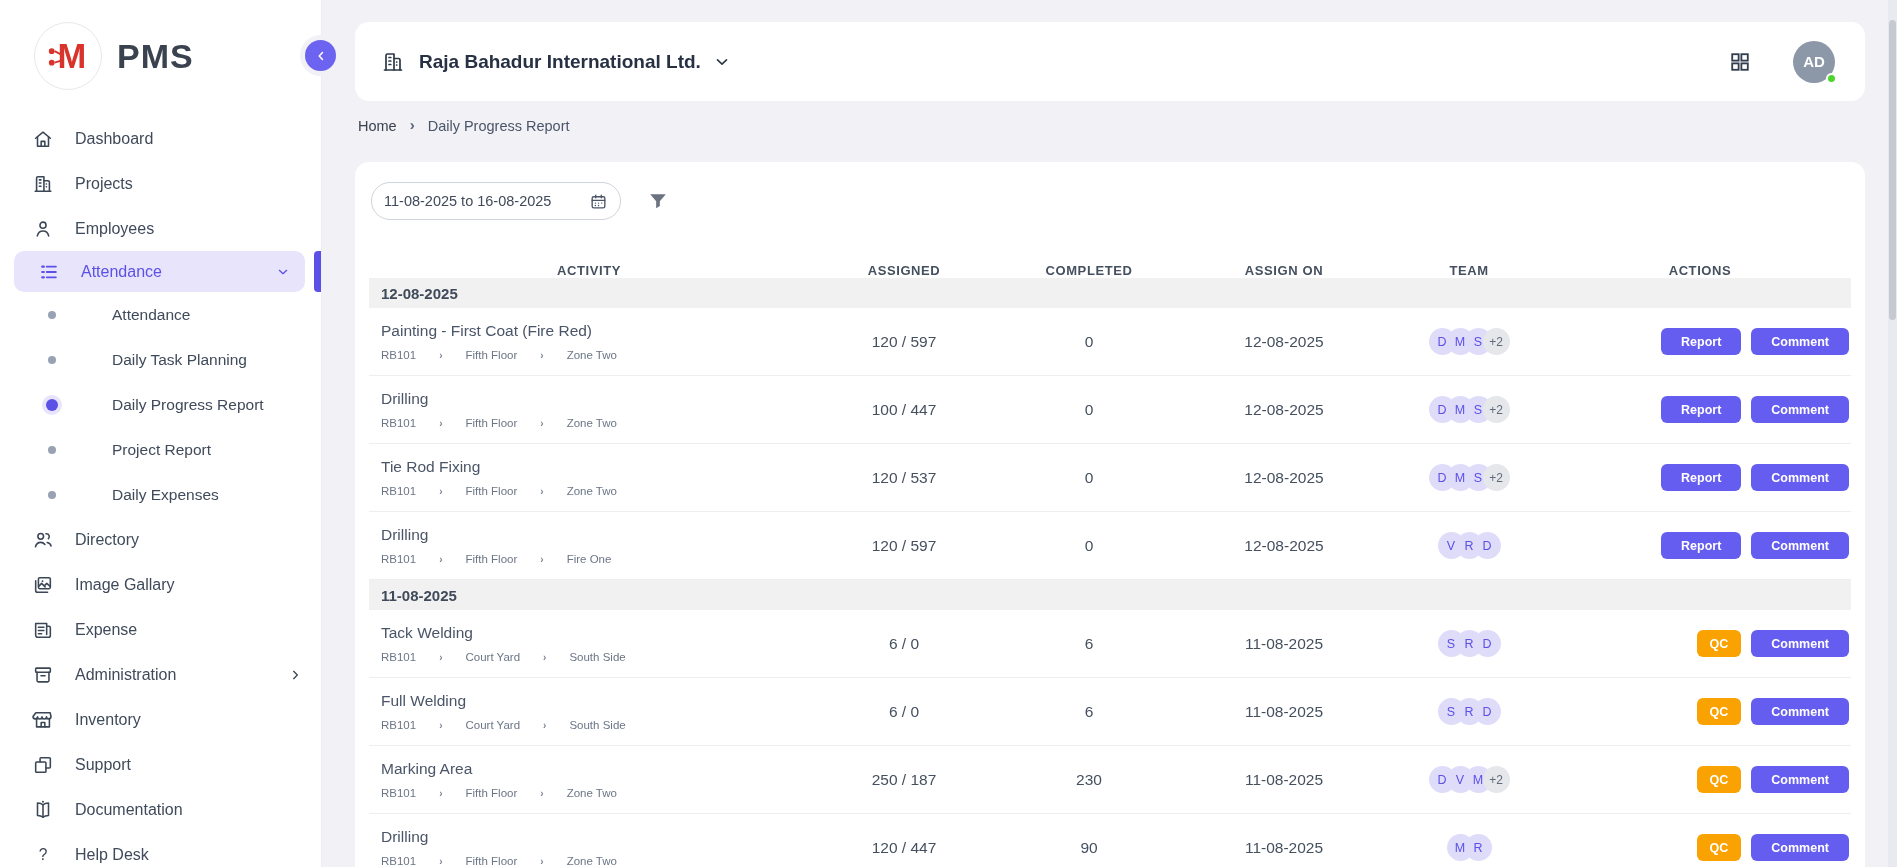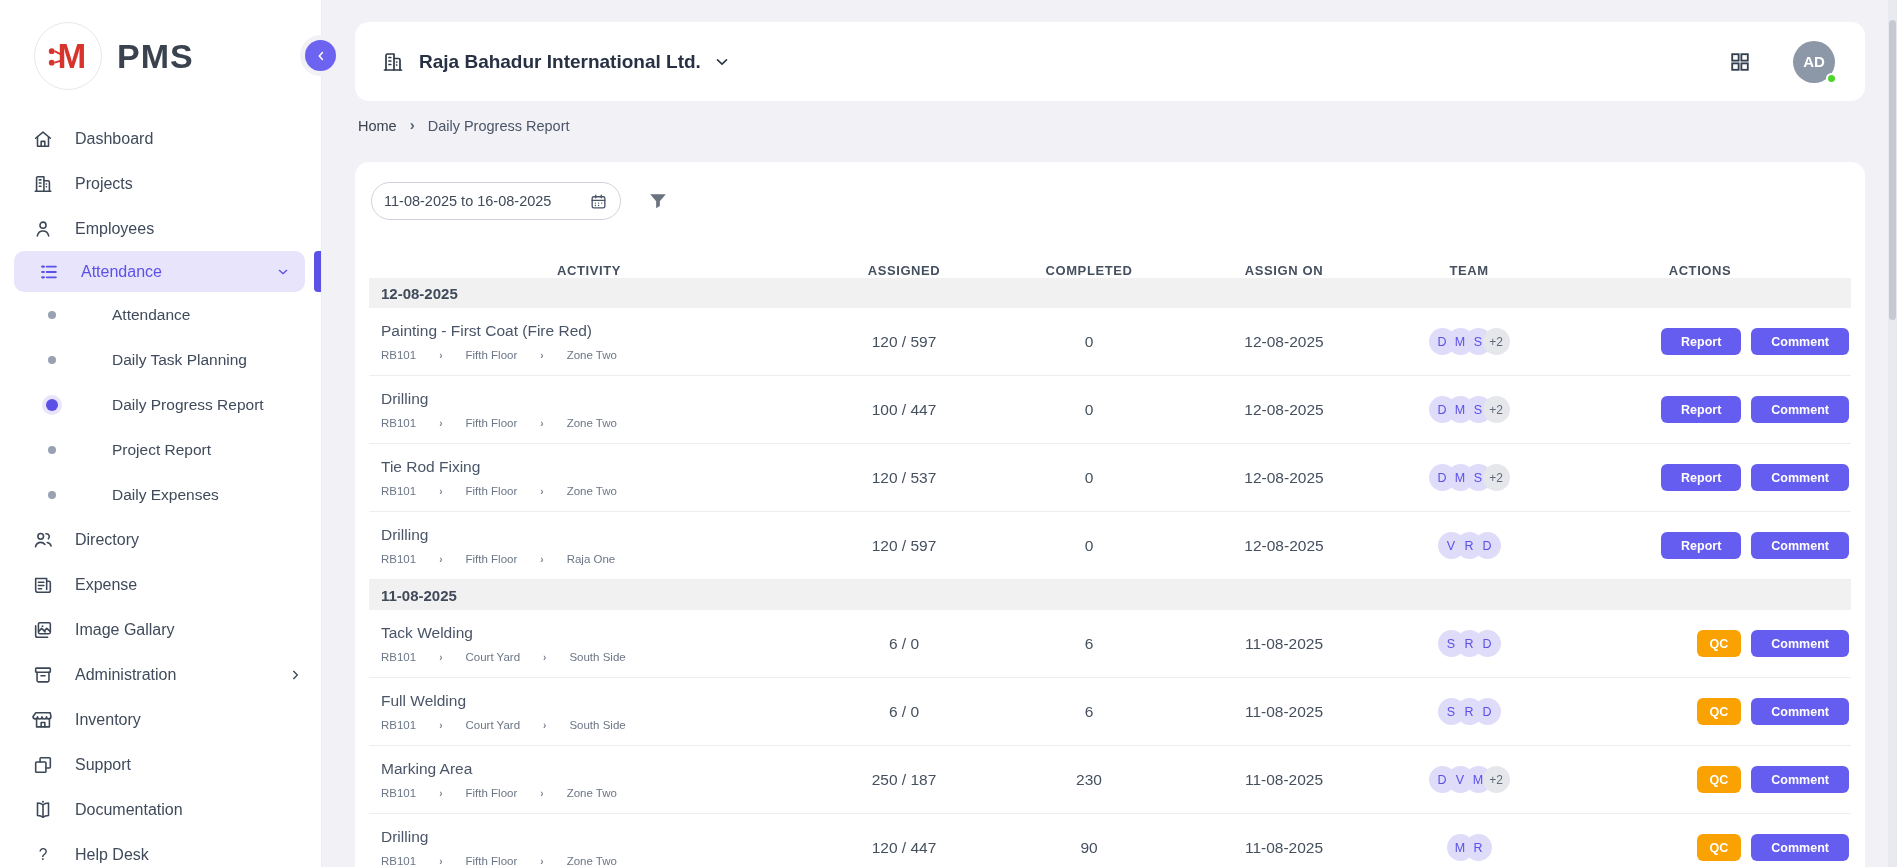--- a/index.html
+++ b/index.html
@@ -187,36 +187,36 @@
             <path d="M3.8 19.4c.8-3.2 3-4.8 5.7-4.8 1.9 0 3.5.8 4.6 2.2"></path>
             <path d="M15.3 5.2a3.1 3.1 0 0 1 2.6 5.3"></path>
             <path d="M16.6 14.8c2.1.4 3.6 1.6 4.2 3.7"></path>
           </svg>
         </span>
       <span class="nlabel">Directory</span>
       </div>
       <div class="nav-item">
         <span class="nicon">
           <svg width="22" height="22" viewBox="0 0 24 24" fill="none" stroke="currentColor" stroke-width="1.7" stroke-linecap="round" stroke-linejoin="round">
-            <path d="M16 17V5H4v12.5A2.5 2.5 0 0 0 6.5 20H18a2 2 0 0 0 2-2v-8.5A1.5 1.5 0 0 0 18.5 8H16"></path>
-            <path d="M7 9h6M7 12.5h6M7 16h3.5"></path>
-          </svg>
-        </span>
-      <span class="nlabel">Expense</span>
-      </div>
-      <div class="nav-item">
-        <span class="nicon">
-          <svg width="22" height="22" viewBox="0 0 24 24" fill="none" stroke="currentColor" stroke-width="1.7" stroke-linecap="round" stroke-linejoin="round">
             <rect x="7" y="4" width="13" height="12" rx="1.5"></rect>
             <path d="M7.5 13.2l3-3 3.8 3.8M14.2 12.1l1.9-1.9 3.4 3"></path>
             <circle cx="11.5" cy="7.8" r="1" fill="currentColor" stroke="none"></circle>
             <path d="M4 7.5V18a2 2 0 0 0 2 2h11"></path>
           </svg>
         </span>
       <span class="nlabel">Image Gallary</span>
+      </div>
+      <div class="nav-item">
+        <span class="nicon">
+          <svg width="22" height="22" viewBox="0 0 24 24" fill="none" stroke="currentColor" stroke-width="1.7" stroke-linecap="round" stroke-linejoin="round">
+            <path d="M16 17V5H4v12.5A2.5 2.5 0 0 0 6.5 20H18a2 2 0 0 0 2-2v-8.5A1.5 1.5 0 0 0 18.5 8H16"></path>
+            <path d="M7 9h6M7 12.5h6M7 16h3.5"></path>
+          </svg>
+        </span>
+      <span class="nlabel">Expense</span>
       </div>
       <div class="nav-item">
         <span class="nicon">
           <svg width="22" height="22" viewBox="0 0 24 24" fill="none" stroke="currentColor" stroke-width="1.7" stroke-linecap="round" stroke-linejoin="round">
             <rect x="4" y="4.5" width="16" height="4.5" rx="0.8"></rect>
             <path d="M5.5 9v9A1.5 1.5 0 0 0 7 19.5h10a1.5 1.5 0 0 0 1.5-1.5V9"></path>
             <path d="M9.8 12.8h4.4"></path>
           </svg>
         </span>
       <span class="nlabel">Administration</span>
@@ -418,21 +418,21 @@
           </div>
         </div>
         <div class="trow data-row">
           <div class="cell-activity">
             <div class="act-title">Drilling</div>
             <div class="act-path">
               <span>RB101</span>
               <span class="path-sep">›</span>
               <span>Fifth Floor</span>
               <span class="path-sep">›</span>
-              <span>Raja One</span>
+              <span>Fire One</span>
             </div>
           </div>
           <div class="cell-val">120 / 597</div>
           <div class="cell-val">0</div>
           <div class="cell-val">12-08-2025</div>
           <div class="cell-team">
             <span class="tavatar">V</span>
             <span class="tavatar">R</span>
             <span class="tavatar">D</span>
           </div>

